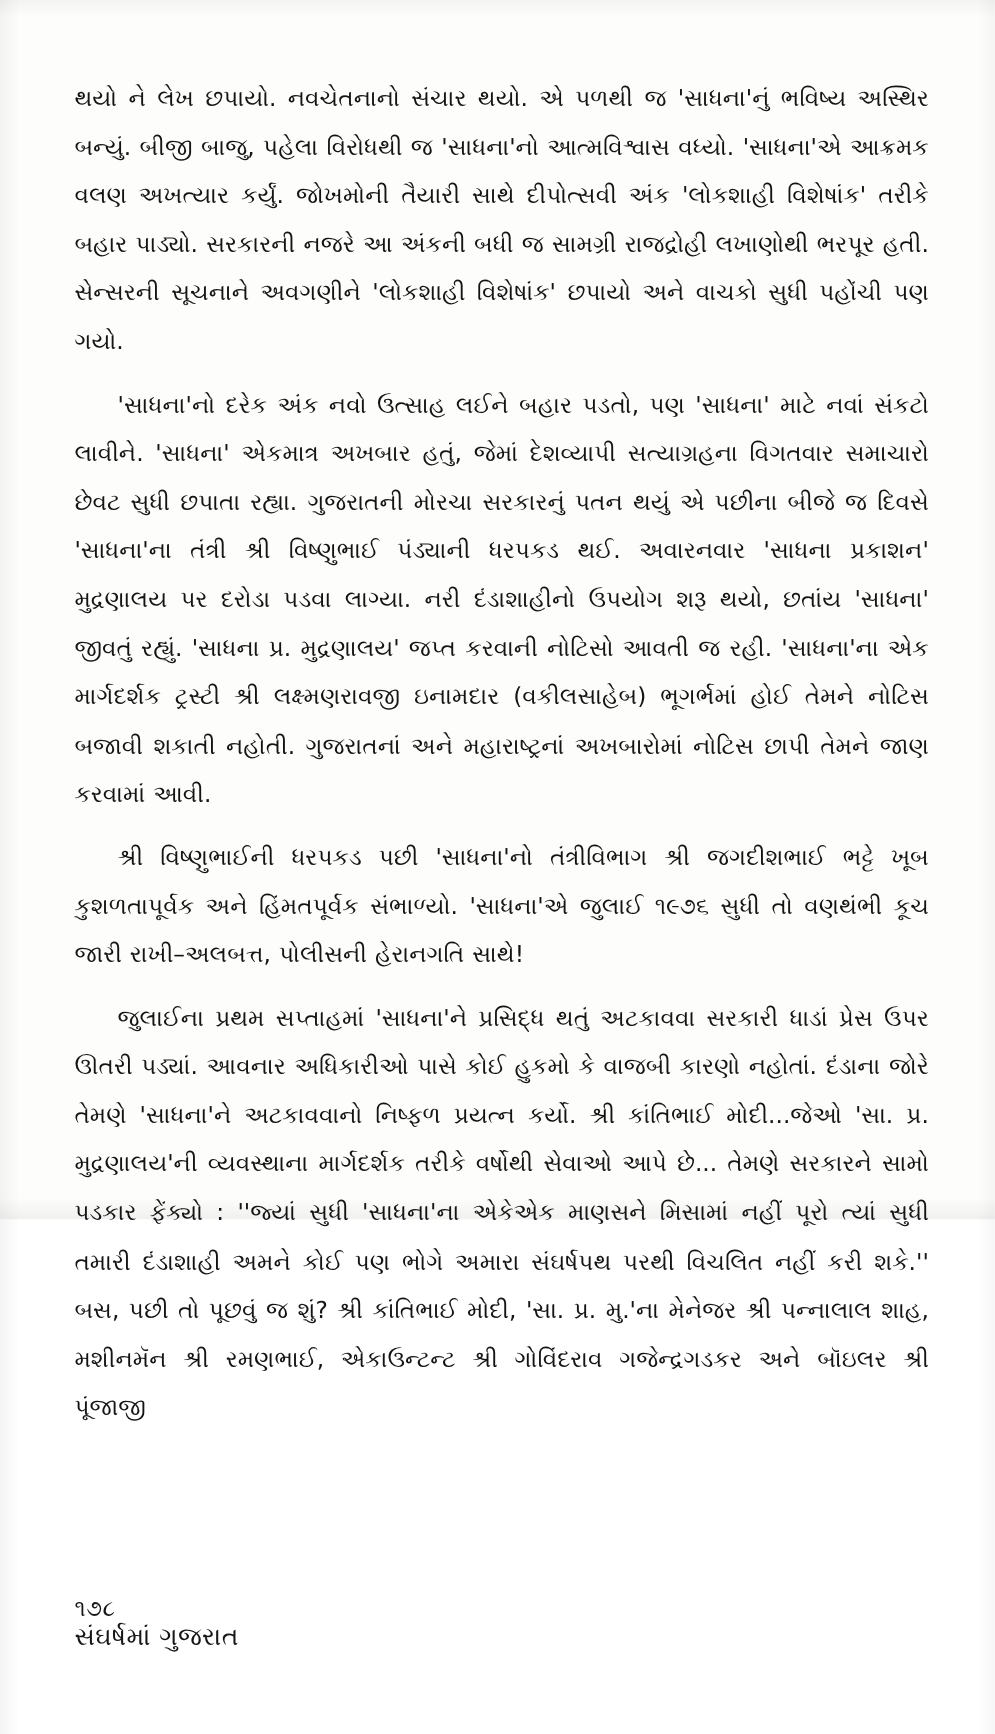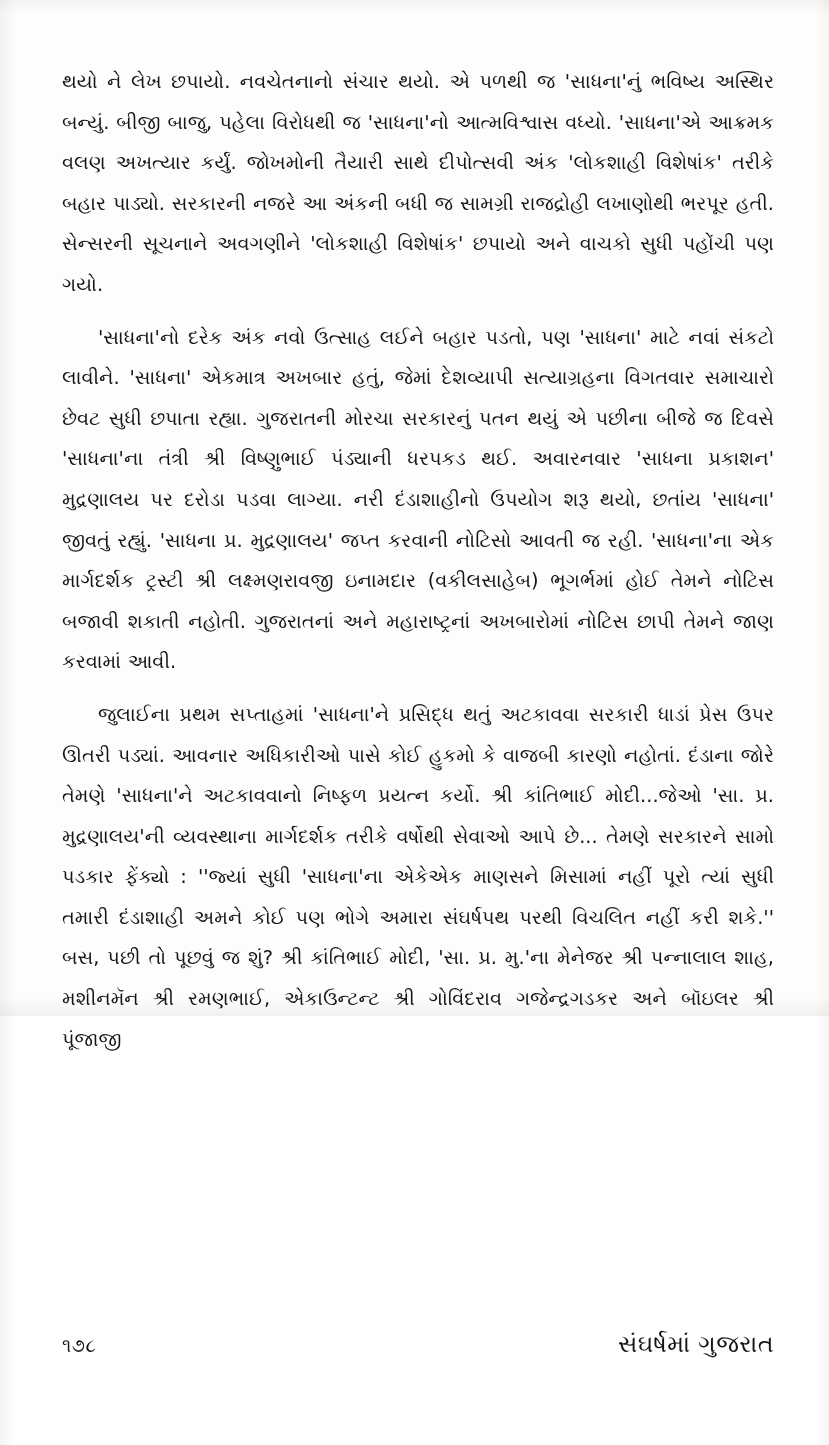--- a/index.html
+++ b/index.html
@@ -43,31 +43,31 @@
   }
   p.para + p.para {
     margin-top: 12px;
   }
   .footer {
     position: absolute;
     left: 62px;
     right: 55px;
     top: 1330px;
     display: flex;
-    justify-content: space-between;
     align-items: baseline;
     font-size: 18.5px;
     color: #161616;
+    flex-direction: column;
   }
   .page-number {
     font-size: 19px;
     letter-spacing: 0.5px;
   }
   .book-title {
-    font-size: 24px;
+    font-size: 21px;
     letter-spacing: 0.3px;
   }
   
   .scan-edge {
     position: absolute;
     pointer-events: none;
   }
   .scan-edge.left { left: 0; top: 0; width: 16px; height: 1445px;
     background: linear-gradient(to right, rgba(0,0,0,0.045), rgba(0,0,0,0)); }
   .scan-edge.top { left: 0; top: 0; width: 829px; height: 14px;
@@ -83,20 +83,21 @@
 <div class="page">
 
   <div class="scan-edge left"></div>
   <div class="scan-edge top"></div>
   <div class="scan-edge right"></div>
   <div class="scan-edge bottom"></div>
 
   <div class="content">
     <p class="para">થયો ને લેખ છપાયો. નવચેતનાનો સંચાર થયો. એ પળથી જ 'સાધના'નું ભવિષ્ય અસ્થિર બન્યું. બીજી બાજુ, પહેલા વિરોધથી જ 'સાધના'નો આત્મવિશ્વાસ વધ્યો. 'સાધના'એ આક્રમક વલણ અખત્યાર કર્યું. જોખમોની તૈયારી સાથે દીપોત્સવી અંક 'લોકશાહી વિશેષાંક' તરીકે બહાર પાડ્યો. સરકારની નજરે આ અંકની બધી જ સામગ્રી રાજદ્રોહી લખાણોથી ભરપૂર હતી. સેન્સરની સૂચનાને અવગણીને 'લોકશાહી વિશેષાંક' છપાયો અને વાચકો સુધી પહોંચી પણ ગયો.</p>
     <p class="para indent">'સાધના'નો દરેક અંક નવો ઉત્સાહ લઈને બહાર પડતો, પણ 'સાધના' માટે નવાં સંકટો લાવીને. 'સાધના' એકમાત્ર અખબાર હતું, જેમાં દેશવ્યાપી સત્યાગ્રહના વિગતવાર સમાચારો છેવટ સુધી છપાતા રહ્યા. ગુજરાતની મોરચા સરકારનું પતન થયું એ પછીના બીજે જ દિવસે 'સાધના'ના તંત્રી શ્રી વિષ્ણુભાઈ પંડ્યાની ધરપકડ થઈ. અવારનવાર 'સાધના પ્રકાશન' મુદ્રણાલય પર દરોડા પડવા લાગ્યા. નરી દંડાશાહીનો ઉપયોગ શરૂ થયો, છતાંય 'સાધના' જીવતું રહ્યું. 'સાધના પ્ર. મુદ્રણાલય' જપ્ત કરવાની નોટિસો આવતી જ રહી. 'સાધના'ના એક માર્ગદર્શક ટ્રસ્ટી શ્રી લક્ષ્મણરાવજી ઇનામદાર (વકીલસાહેબ) ભૂગર્ભમાં હોઈ તેમને નોટિસ બજાવી શકાતી નહોતી. ગુજરાતનાં અને મહારાષ્ટ્રનાં અખબારોમાં નોટિસ છાપી તેમને જાણ કરવામાં આવી.</p>
+    <p class="para indent">શ્રી વિષ્ણુભાઈની ધરપકડ પછી 'સાધના'નો તંત્રીવિભાગ શ્રી જગદીશભાઈ ભટ્ટે ખૂબ કુશળતાપૂર્વક અને હિંમતપૂર્વક સંભાળ્યો. 'સાધના'એ જુલાઈ ૧૯૭૬ સુધી તો વણથંભી કૂચ જારી રાખી–અલબત્ત, પોલીસની હેરાનગતિ સાથે!</p>
     <p class="para indent">જુલાઈના પ્રથમ સપ્તાહમાં 'સાધના'ને પ્રસિદ્ધ થતું અટકાવવા સરકારી ધાડાં પ્રેસ ઉપર ઊતરી પડ્યાં. આવનાર અધિકારીઓ પાસે કોઈ હુકમો કે વાજબી કારણો નહોતાં. દંડાના જોરે તેમણે 'સાધના'ને અટકાવવાનો નિષ્ફળ પ્રયત્ન કર્યો. શ્રી કાંતિભાઈ મોદી...જેઓ 'સા. પ્ર. મુદ્રણાલય'ની વ્યવસ્થાના માર્ગદર્શક તરીકે વર્ષોથી સેવાઓ આપે છે... તેમણે સરકારને સામો પડકાર ફેંક્યો : ''જ્યાં સુધી 'સાધના'ના એકેએક માણસને મિસામાં નહીં પૂરો ત્યાં સુધી તમારી દંડાશાહી અમને કોઈ પણ ભોગે અમારા સંઘર્ષપથ પરથી વિચલિત નહીં કરી શકે.'' બસ, પછી તો પૂછવું જ શું? શ્રી કાંતિભાઈ મોદી, 'સા. પ્ર. મુ.'ના મેનેજર શ્રી પન્નાલાલ શાહ, મશીનમૅન શ્રી રમણભાઈ, એકાઉન્ટન્ટ શ્રી ગોવિંદરાવ ગજેન્દ્રગડકર અને બૉઇલર શ્રી પૂંજાજી</p>
   </div>
 
   <div class="footer">
     <span class="page-number">૧૭૮</span>
     <span class="book-title">સંઘર્ષમાં ગુજરાત</span>
   </div>
 
 </div>
 

